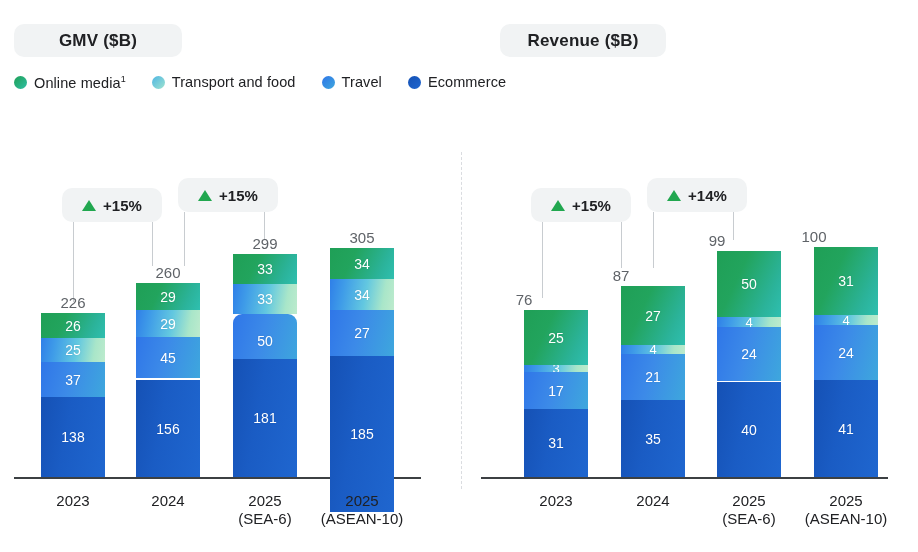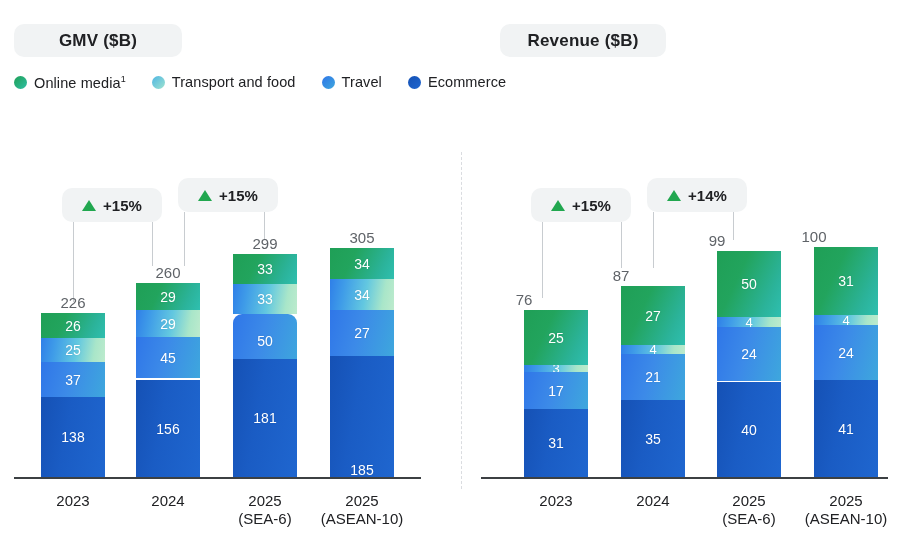--- a/index.html
+++ b/index.html
@@ -206,21 +206,21 @@
     <div class="bar" style="left:330px;top:248px;height:229px;">
       <div class="seg fill-online" style="top:0px;height:31px;">
         <span class="seg-label">34</span>
       </div>
       <div class="seg fill-transport" style="top:31px;height:31px;">
         <span class="seg-label">34</span>
       </div>
       <div class="seg fill-travel" style="top:62px;height:46px;">
         <span class="seg-label">27</span>
       </div>
-      <div class="seg fill-ecommerce" style="top:108px;height:121px;align-items:flex-end;">
+      <div class="seg fill-ecommerce" style="top:108px;height:156px;">
         <span class="seg-label">185</span>
       </div>
     </div>
 
     <div class="x-label" style="left:3px;top:492px;">
       <span>2023</span>
     </div>
     <div class="x-label" style="left:98px;top:492px;">
       <span>2024</span>
     </div>

